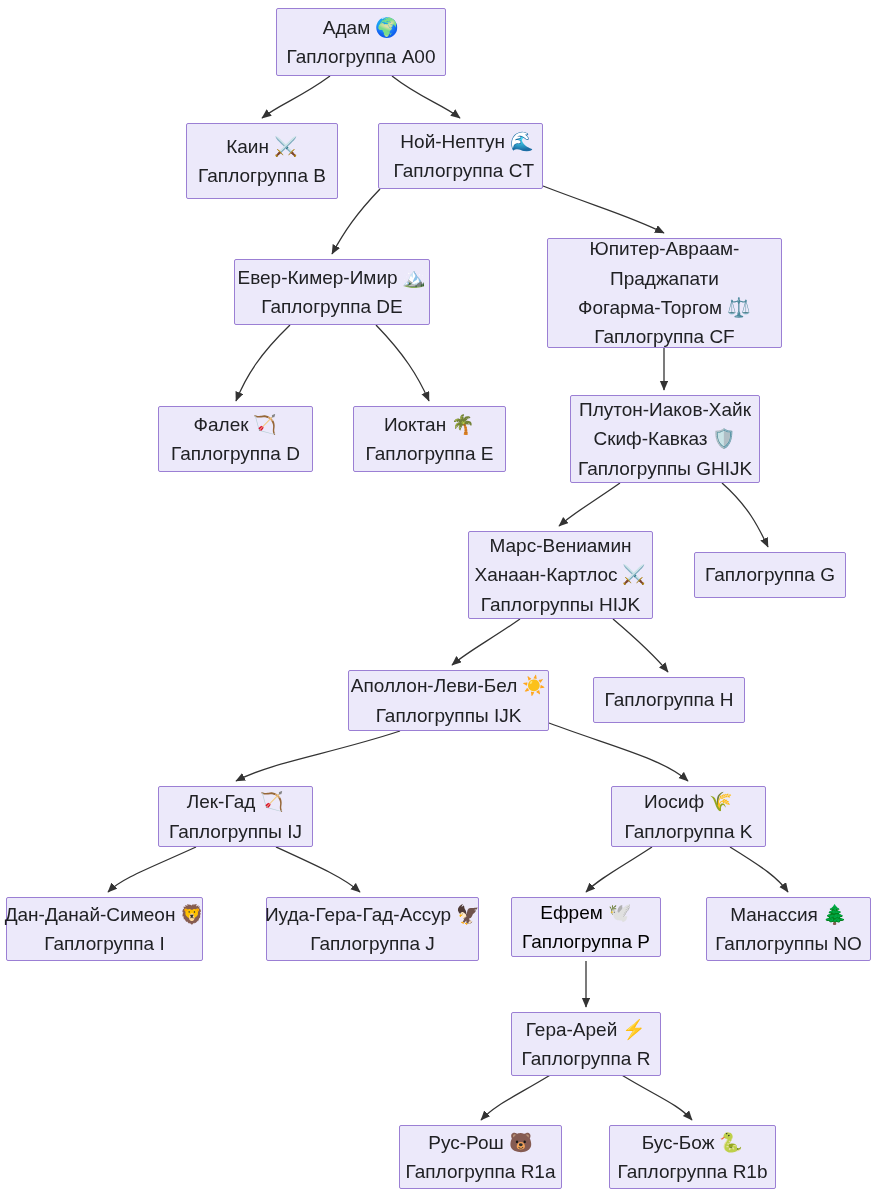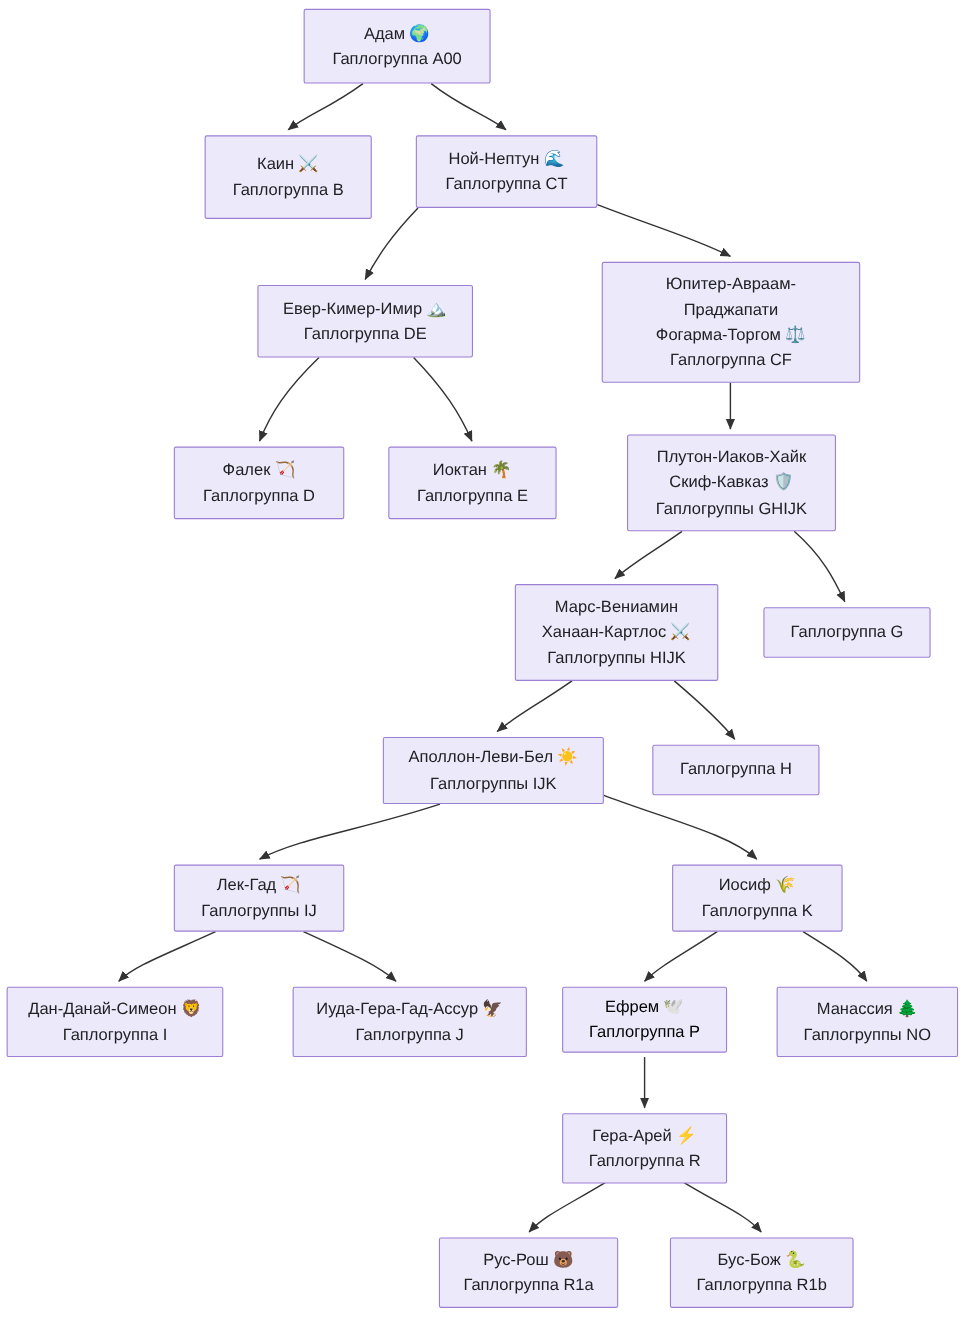--- a/index.html
+++ b/index.html
@@ -30,21 +30,21 @@
     position: absolute;
     box-sizing: border-box;
     background: #ece9fa;
     border: 1.5px solid #9b7fd4;
     border-radius: 2px;
     display: flex;
     flex-direction: column;
     align-items: center;
     justify-content: center;
     color: #202124;
-    font-size: 15px;
+    font-size: 19px;
     line-height: 1.55;
     text-align: center;
     padding: 4px 8px;
     z-index: 2;
   }
   .node .line {
     white-space: nowrap;
   }
 </style>
 </head>
@@ -84,21 +84,21 @@
 
   <div id="nodes-group">
       <div class="node" style="left: 276px; top: 8px; width: 170px; height: 68px; background: rgb(236, 233, 250); border-color: rgb(155, 127, 212); color: rgb(32, 33, 36);">
         <div class="line">Адам 🌍</div>
         <div class="line">Гаплогруппа A00</div>
       </div>
       <div class="node" style="left: 186px; top: 123px; width: 152px; height: 76px; background: rgb(236, 233, 250); border-color: rgb(155, 127, 212); color: rgb(32, 33, 36);">
         <div class="line">Каин ⚔️</div>
         <div class="line">Гаплогруппа B</div>
       </div>
-      <div class="node" style="left: 378px; top: 123px; width: 165px; height: 66px; background: rgb(236, 233, 250); border-color: rgb(155, 127, 212); color: rgb(32, 33, 36);">
+      <div class="node" style="left: 378px; top: 123px; width: 165px; height: 66px; background: rgb(236, 233, 250); border-color: rgb(155, 127, 212); color: rgb(32, 33, 36); align-items: flex-end;">
         <div class="line">Ной-Нептун 🌊</div>
         <div class="line">Гаплогруппа CT</div>
       </div>
       <div class="node" style="left: 234px; top: 259px; width: 196px; height: 66px; background: rgb(236, 233, 250); border-color: rgb(155, 127, 212); color: rgb(32, 33, 36);">
         <div class="line">Евер-Кимер-Имир 🏔️</div>
         <div class="line">Гаплогруппа DE</div>
       </div>
       <div class="node" style="left: 547px; top: 238px; width: 235px; height: 110px; background: rgb(236, 233, 250); border-color: rgb(155, 127, 212); color: rgb(32, 33, 36);">
         <div class="line">Юпитер-Авраам-</div>
         <div class="line">Праджапати</div>

